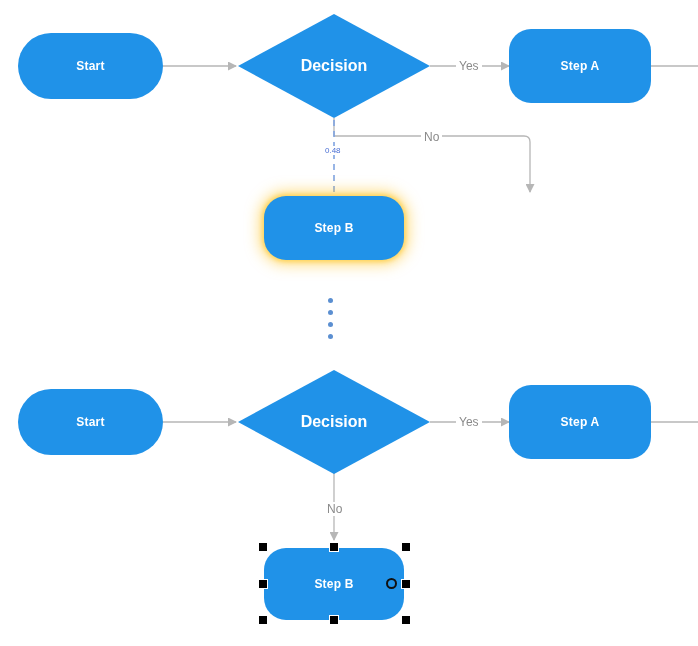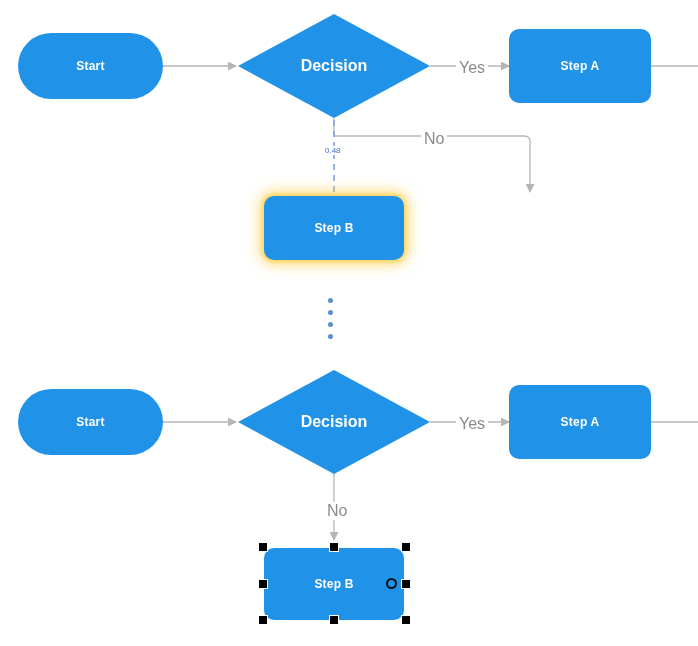--- a/index.html
+++ b/index.html
@@ -32,21 +32,21 @@
     font-family: "Liberation Sans", sans-serif;
     letter-spacing: 0.2px;
     user-select: none;
   }
   .node-terminator {
     background: #2092e8;
     border-radius: 34px;
   }
   .node-process {
     background: #2092e8;
-    border-radius: 10px;
+    border-radius: 22px;
     align-items: center;
   }
   .node-highlight {
     box-shadow: 0 0 14px 5px rgba(255, 196, 40, 0.55),
                 0 0 4px 2px rgba(255, 214, 90, 0.75);
   }
 
   
   .node-decision {
     position: absolute;
@@ -77,21 +77,21 @@
     top: 0;
     width: 698px;
     height: 646px;
     pointer-events: none;
   }
 
   
   .edge-label {
     position: absolute;
     color: #8a8a8a;
-    font-size: 16px;
+    font-size: 12px;
     font-family: "Liberation Sans", sans-serif;
     background: #ffffff;
     padding: 0 3px;
     user-select: none;
     white-space: nowrap;
   }
   .edge-weight {
     position: absolute;
     color: #4a6fd4;
     font-size: 8px;

